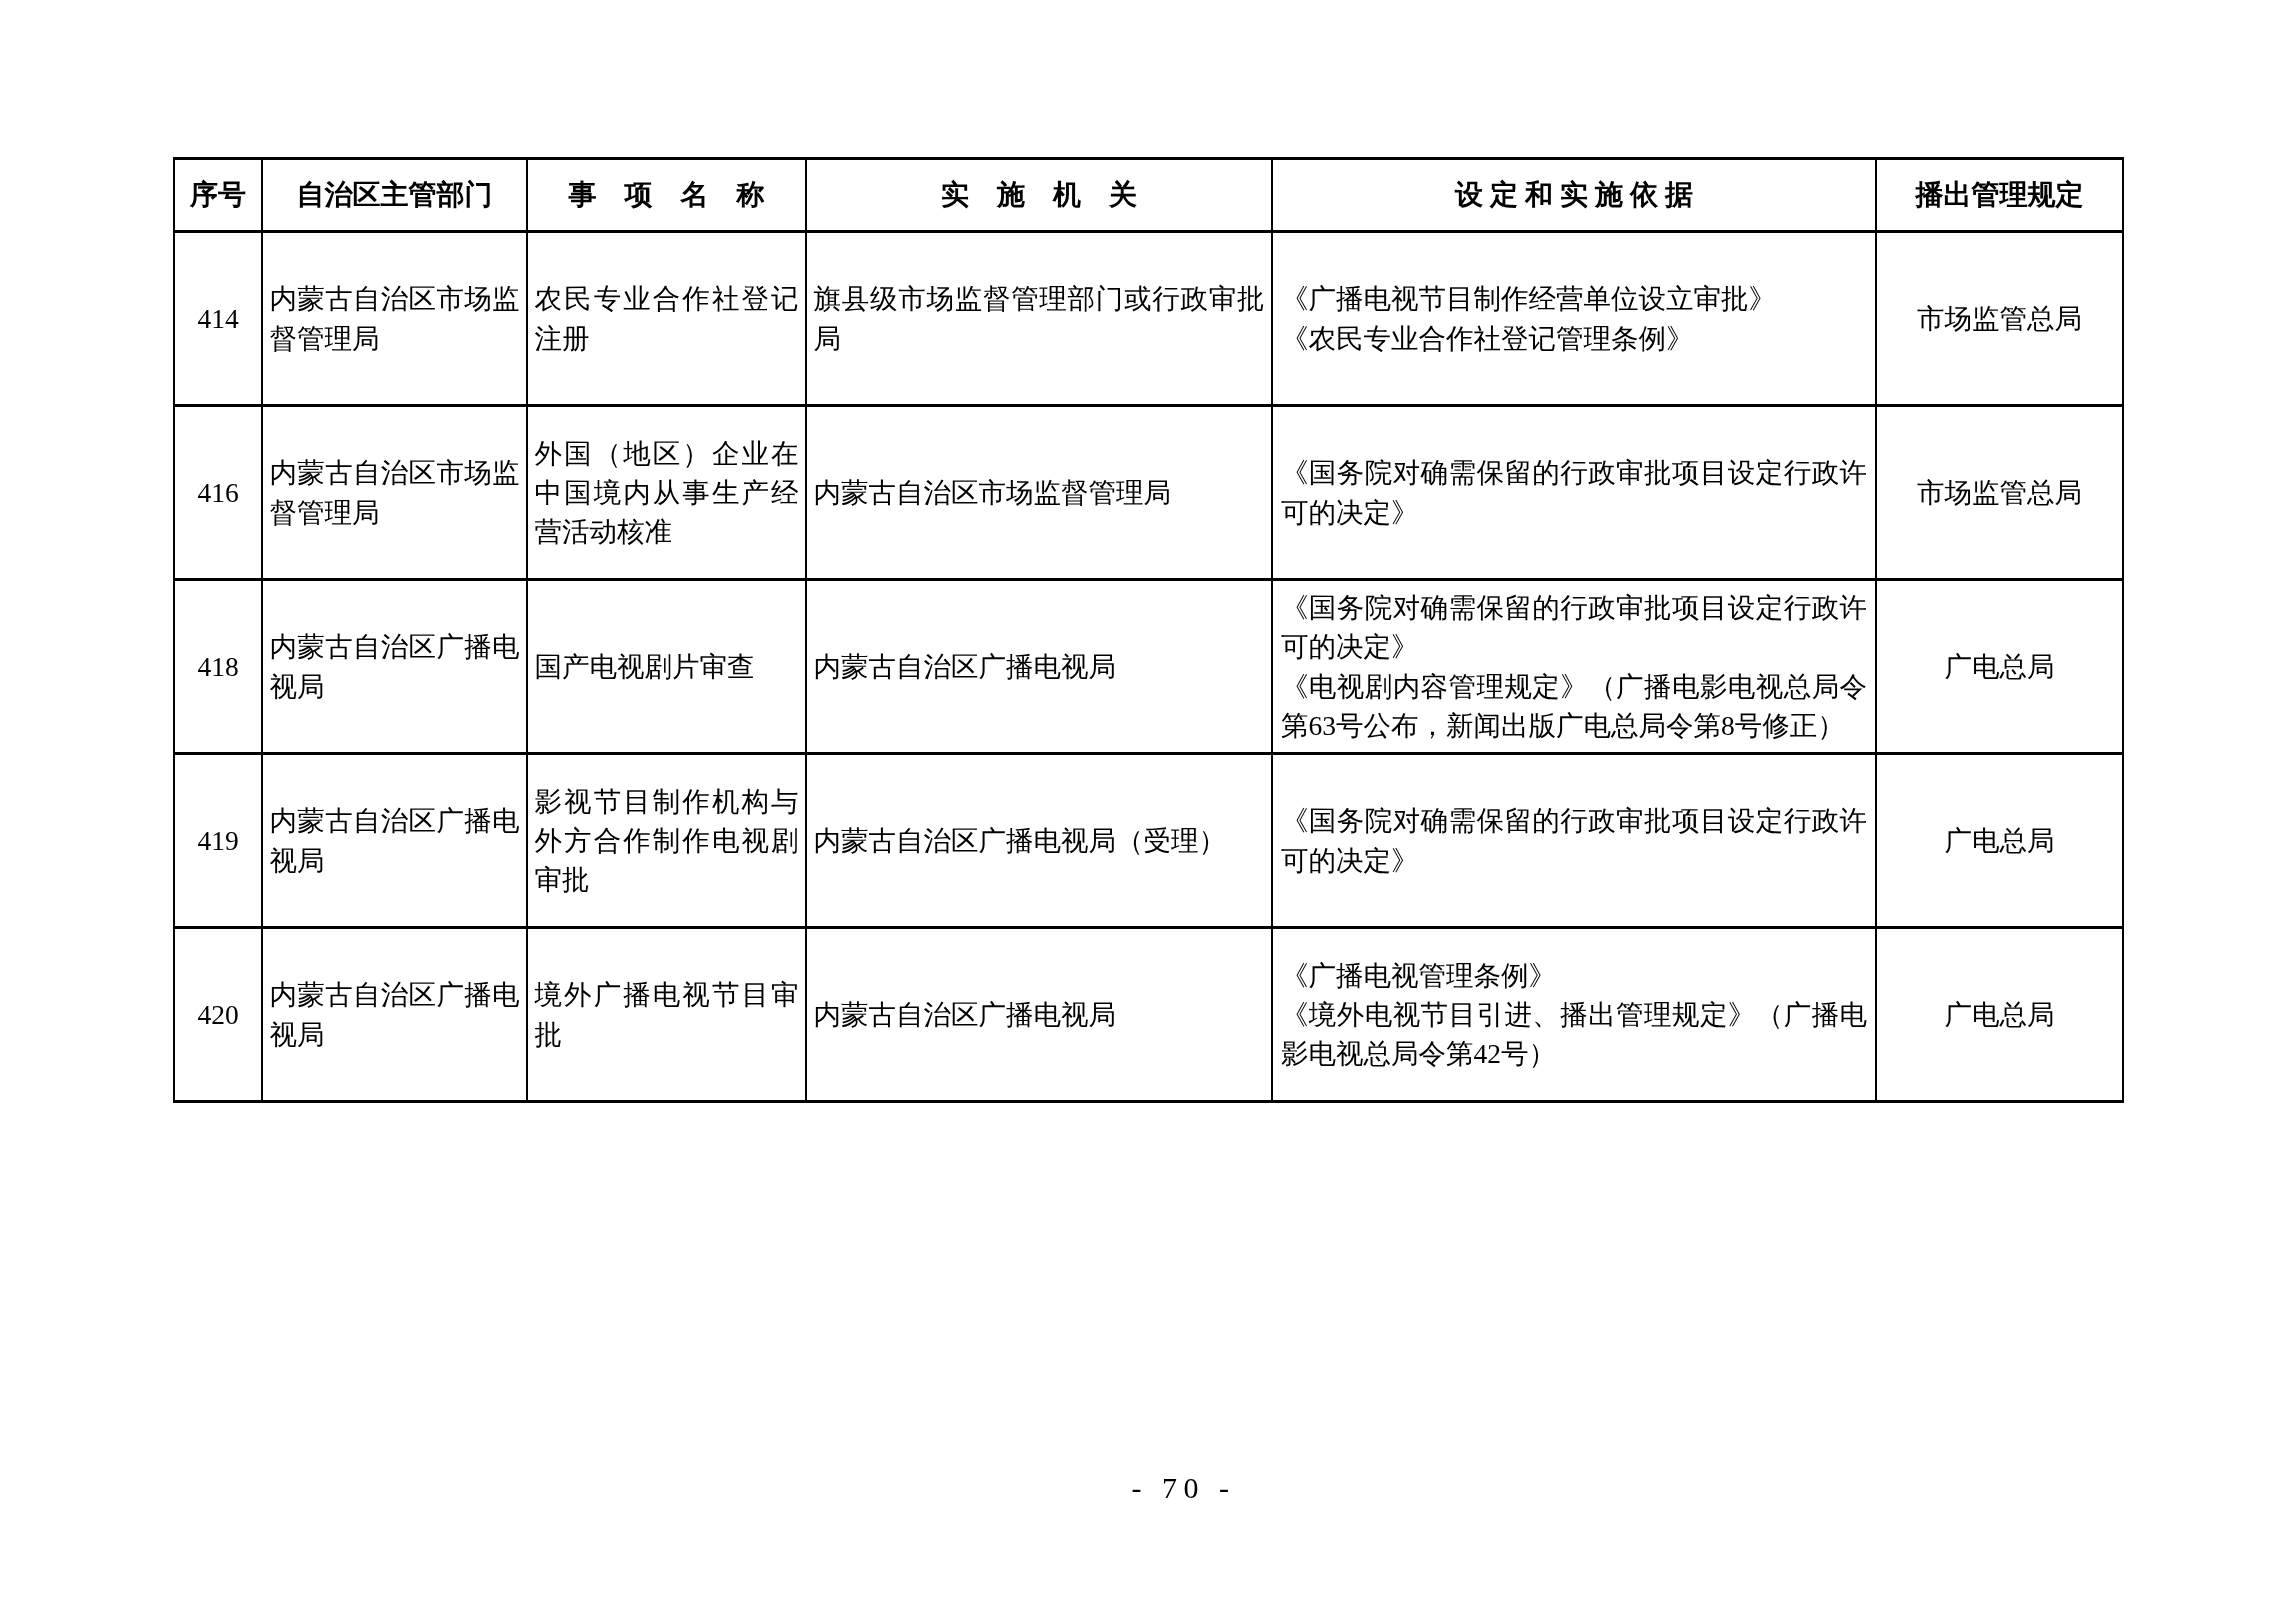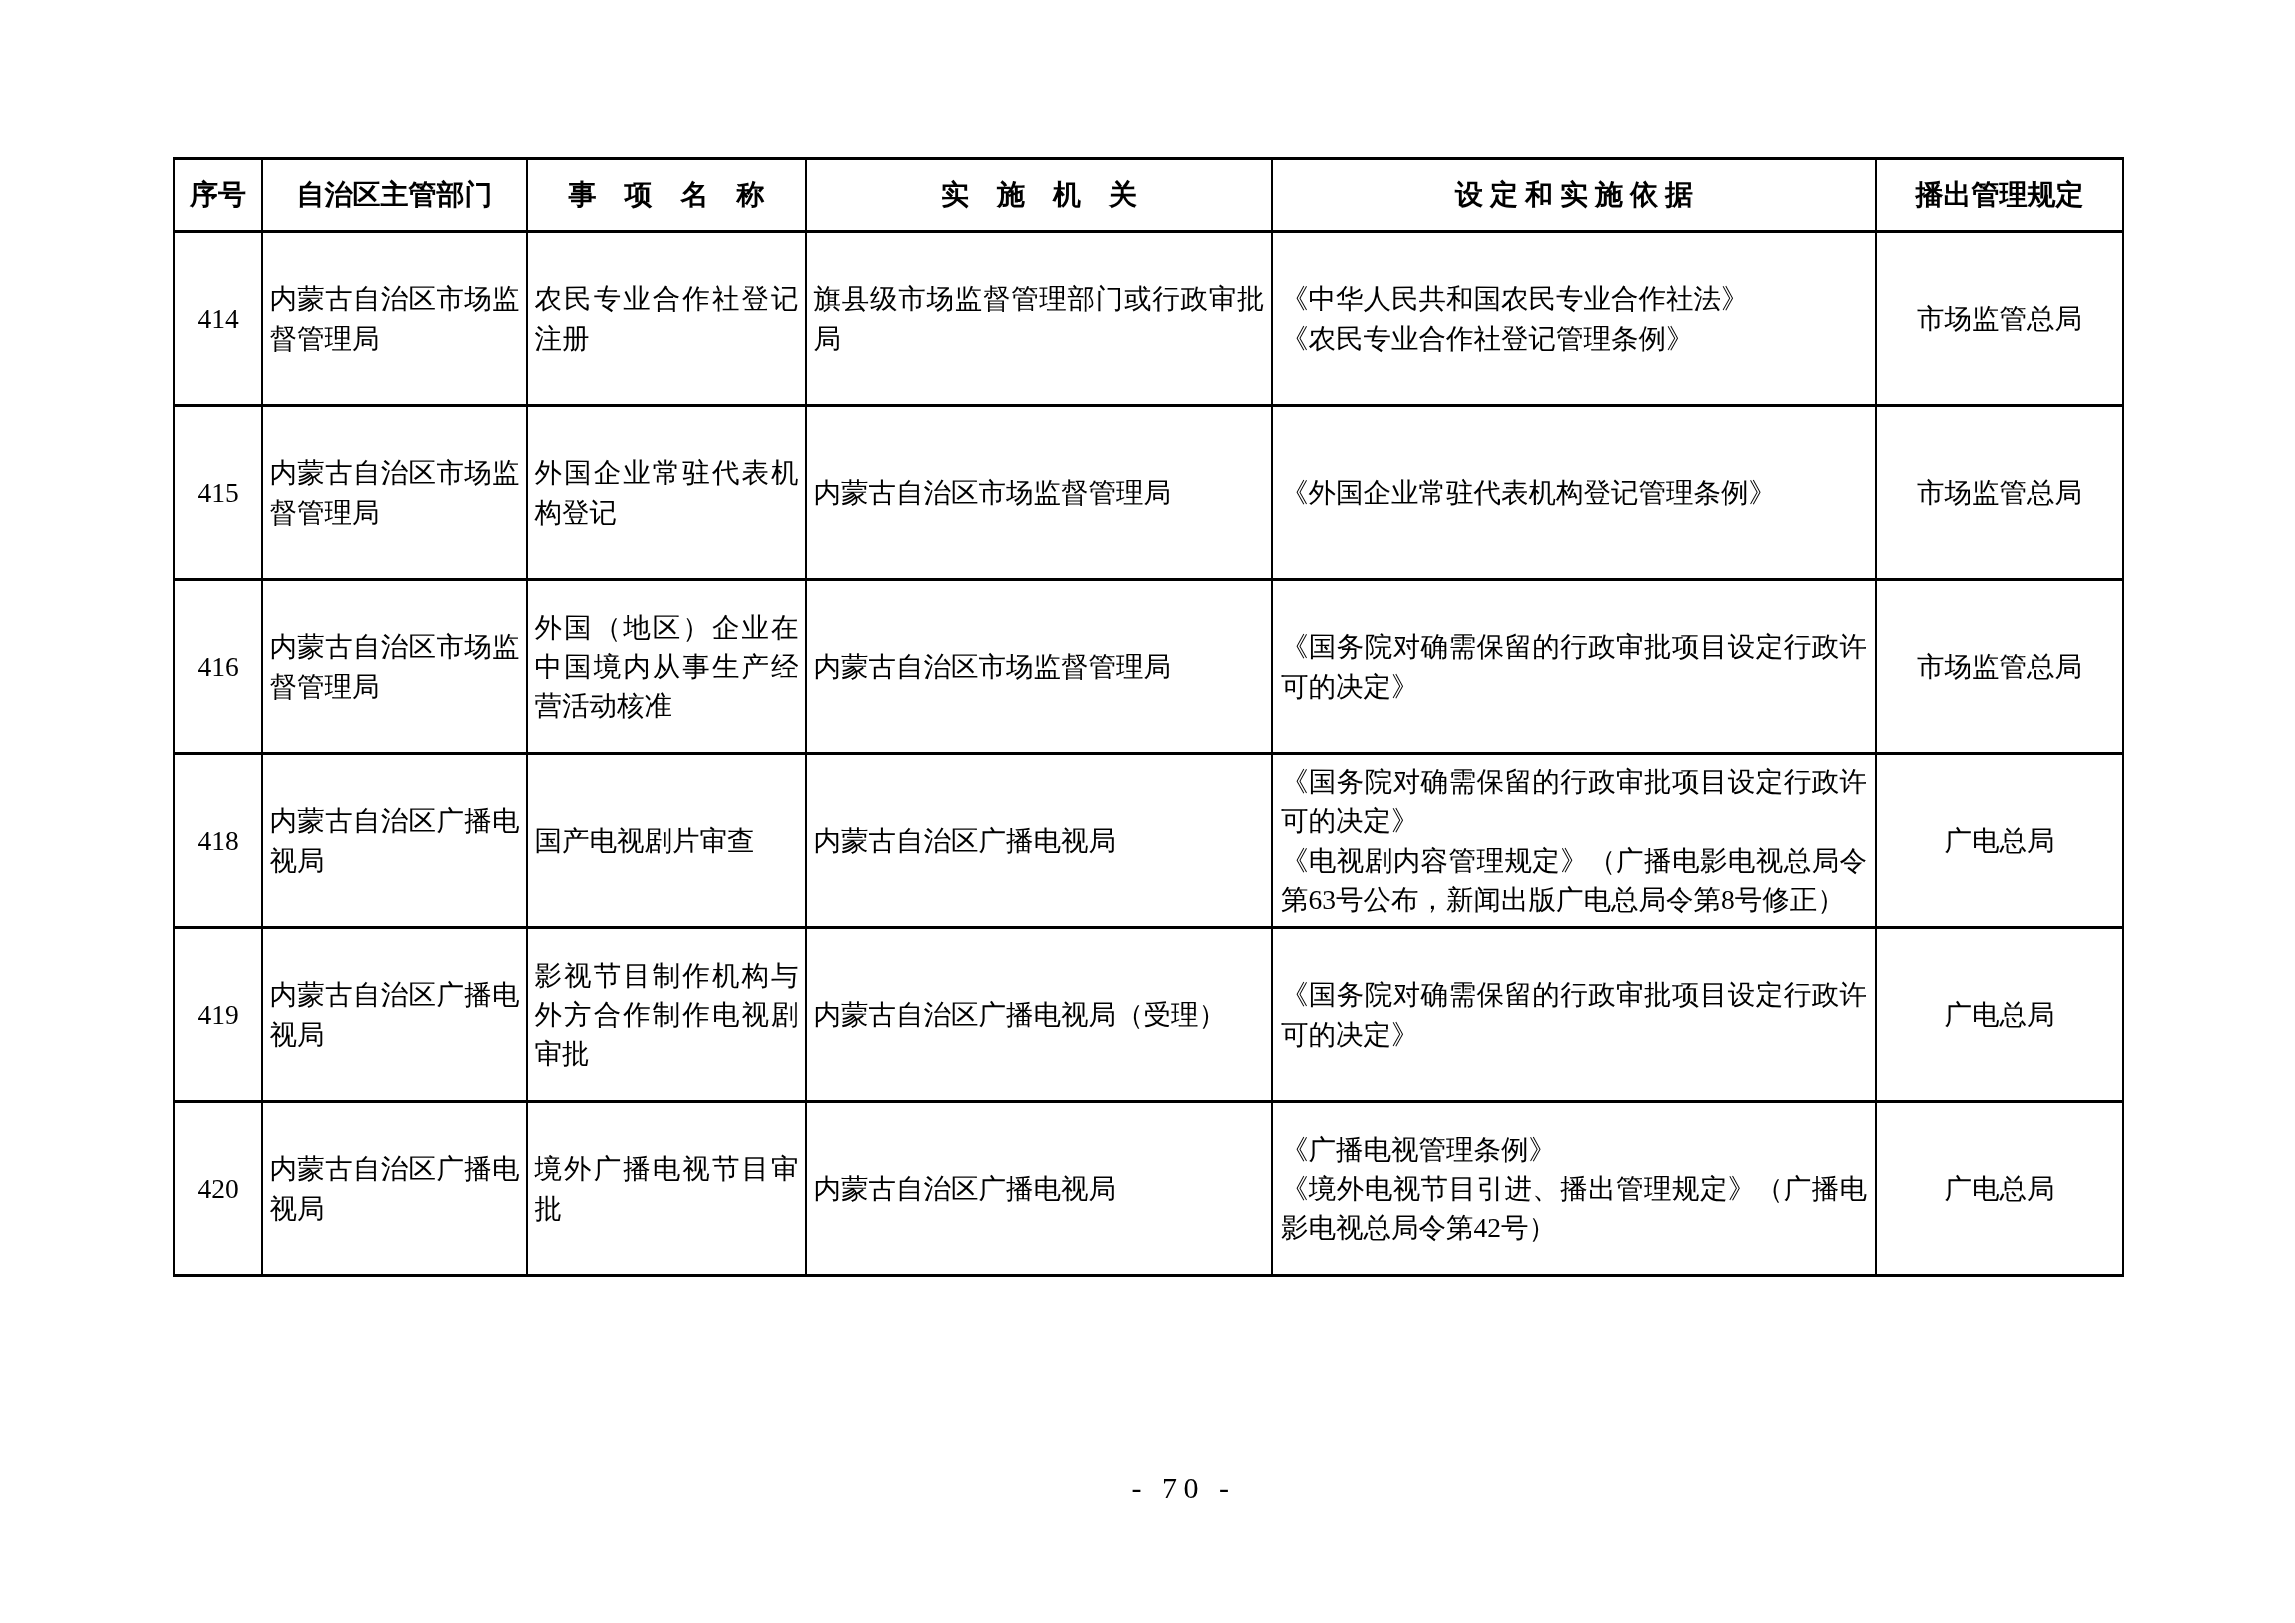--- a/index.html
+++ b/index.html
@@ -94,33 +94,22 @@
         <th>播出管理规定</th>
       </tr>
     </thead>
     <tbody>
       <tr>
         <td class="seq">414</td>
         <td class="dept">内蒙古自治区市场监督管理局</td>
         <td class="item">农民专业合作社登记注册</td>
         <td class="agency">旗县级市场监督管理部门或行政审批局</td>
         <td class="basis">
-          <div class="basis-line">《中华人民共和国农民专业合作社法》</div>
+          <div class="basis-line">《广播电视节目制作经营单位设立审批》</div>
           <div class="basis-line">《农民专业合作社登记管理条例》</div>
-        </td>
-        <td class="central">市场监管总局</td>
-      </tr>
-      <tr>
-        <td class="seq">415</td>
-        <td class="dept">内蒙古自治区市场监督管理局</td>
-        <td class="item">外国企业常驻代表机构登记</td>
-        <td class="agency">内蒙古自治区市场监督管理局</td>
-        <td class="basis">
-          <div class="basis-line">《外国企业常驻代表机构登记管理条例》</div>
-          <div class="basis-line"></div>
         </td>
         <td class="central">市场监管总局</td>
       </tr>
       <tr>
         <td class="seq">416</td>
         <td class="dept">内蒙古自治区市场监督管理局</td>
         <td class="item">外国（地区）企业在中国境内从事生产经营活动核准</td>
         <td class="agency">内蒙古自治区市场监督管理局</td>
         <td class="basis">
           <div class="basis-line">《国务院对确需保留的行政审批项目设定行政许可的决定》</div>

